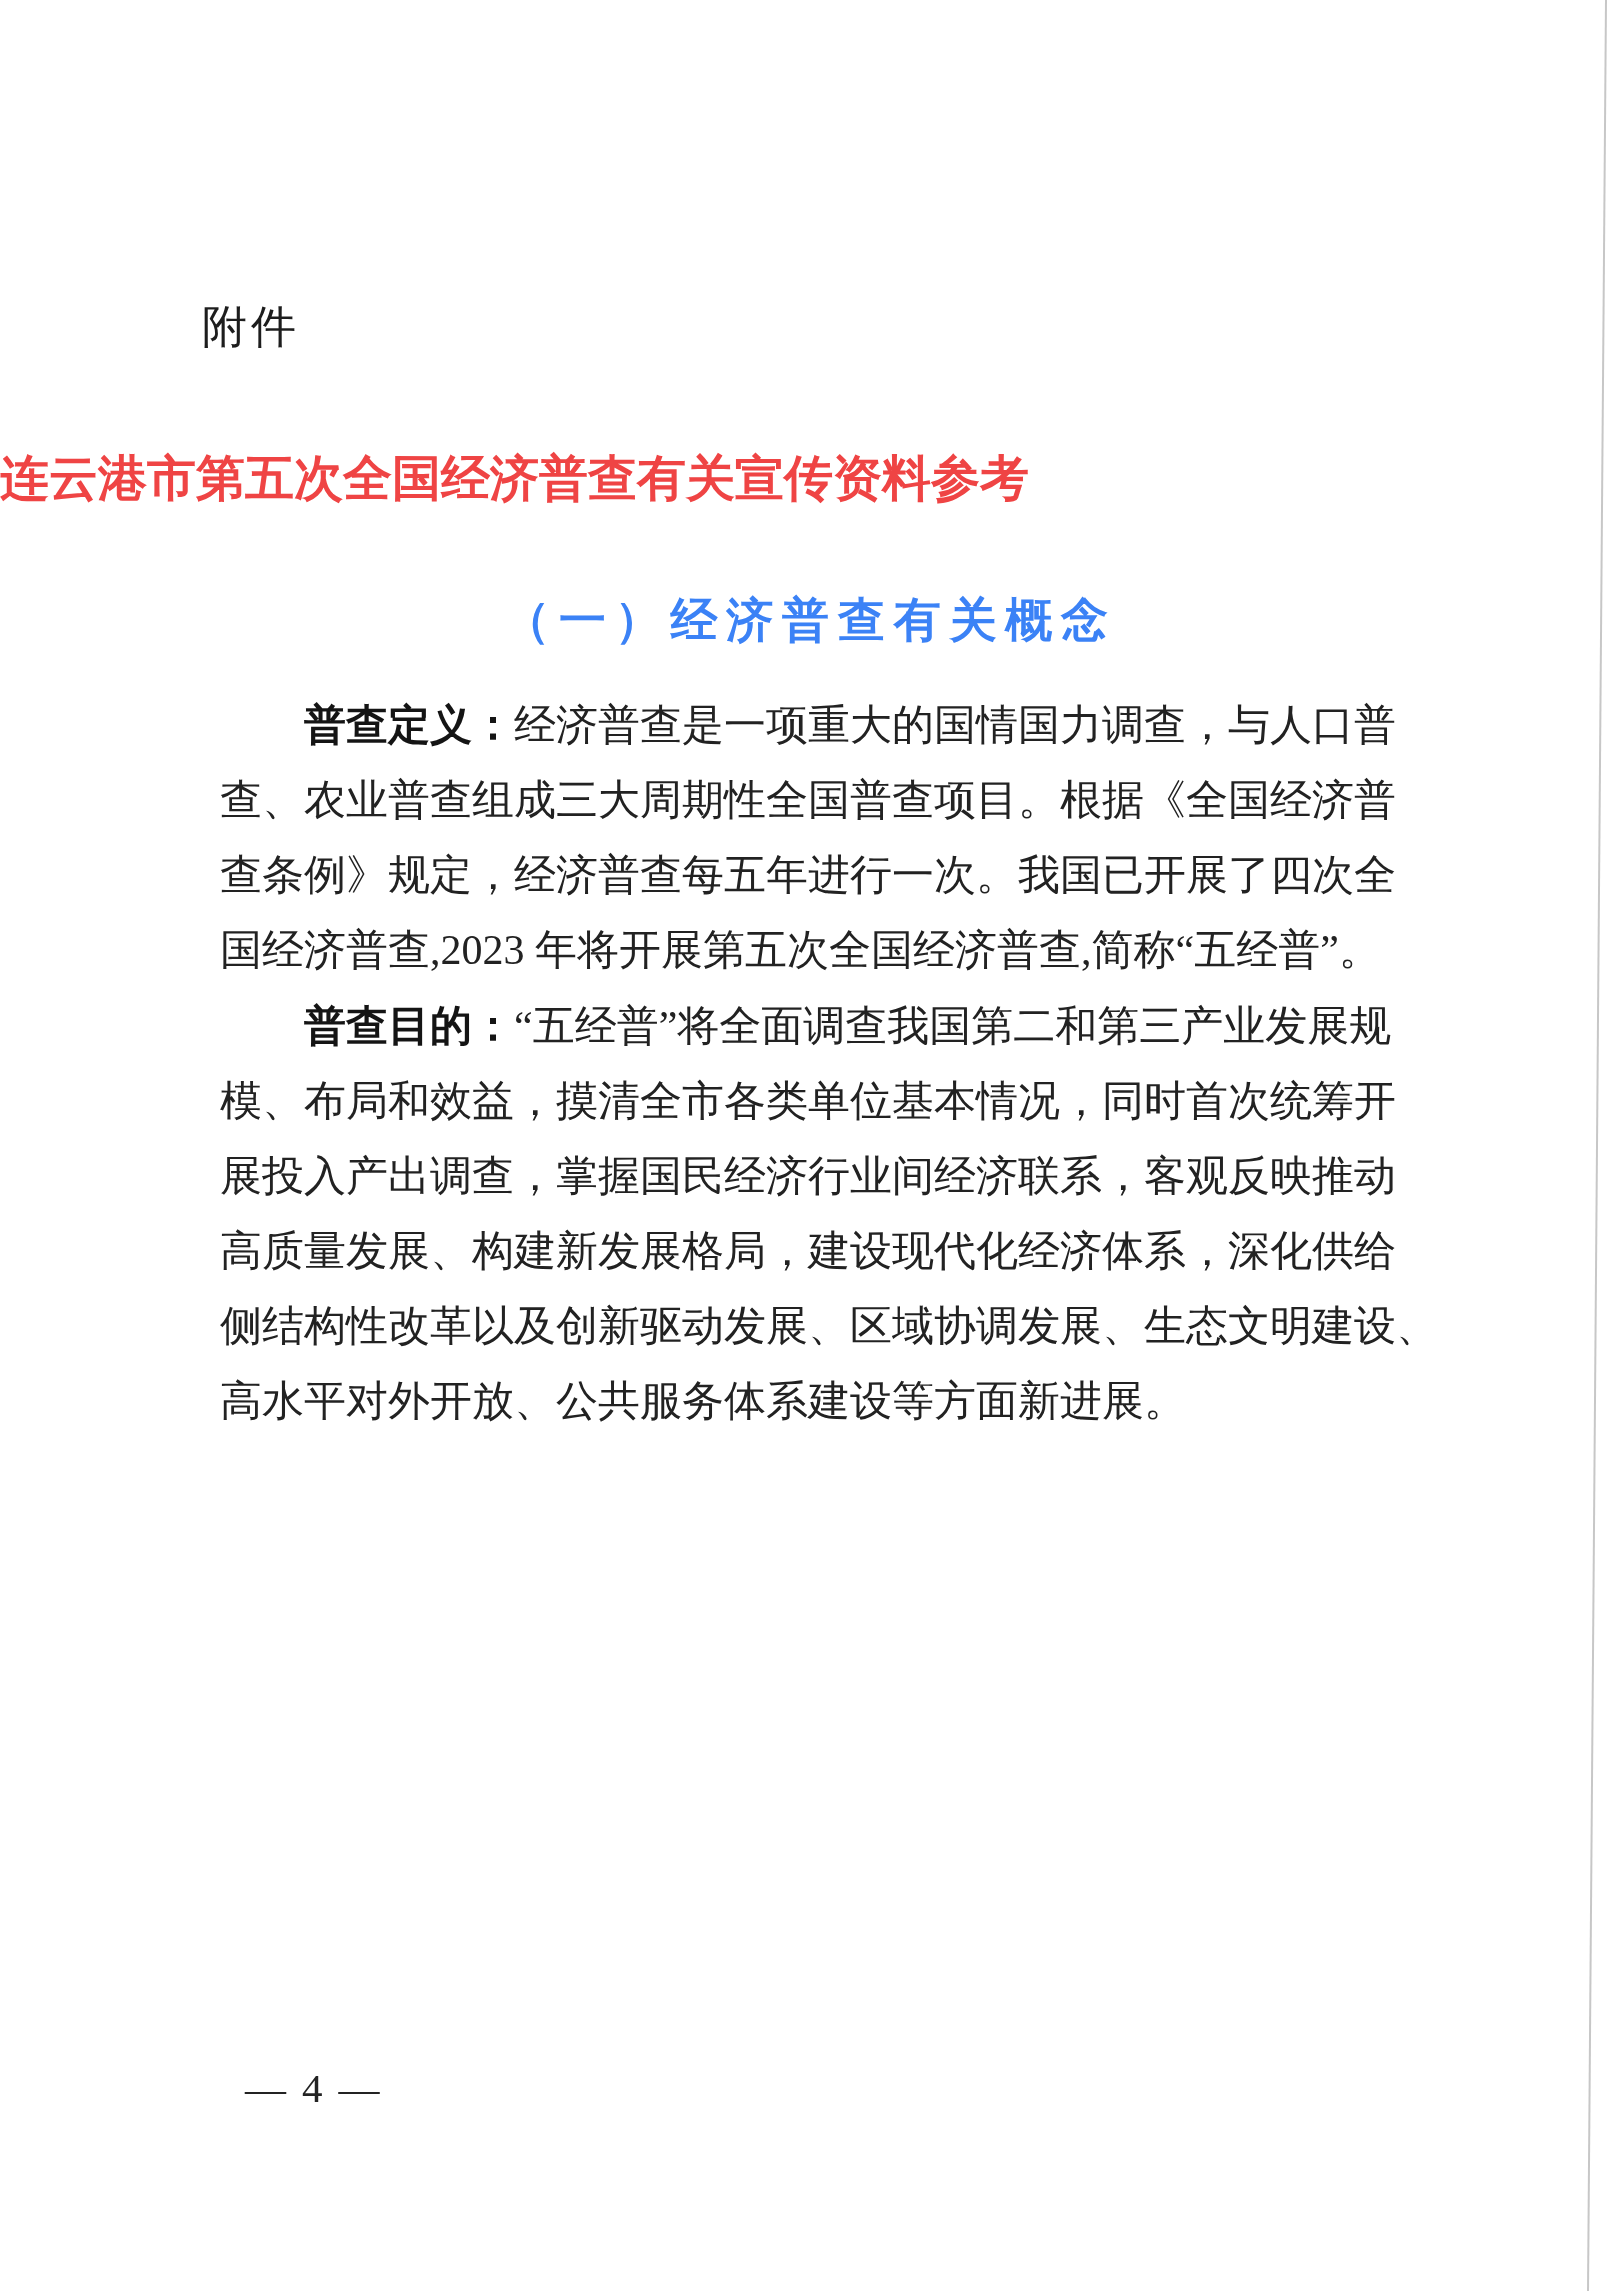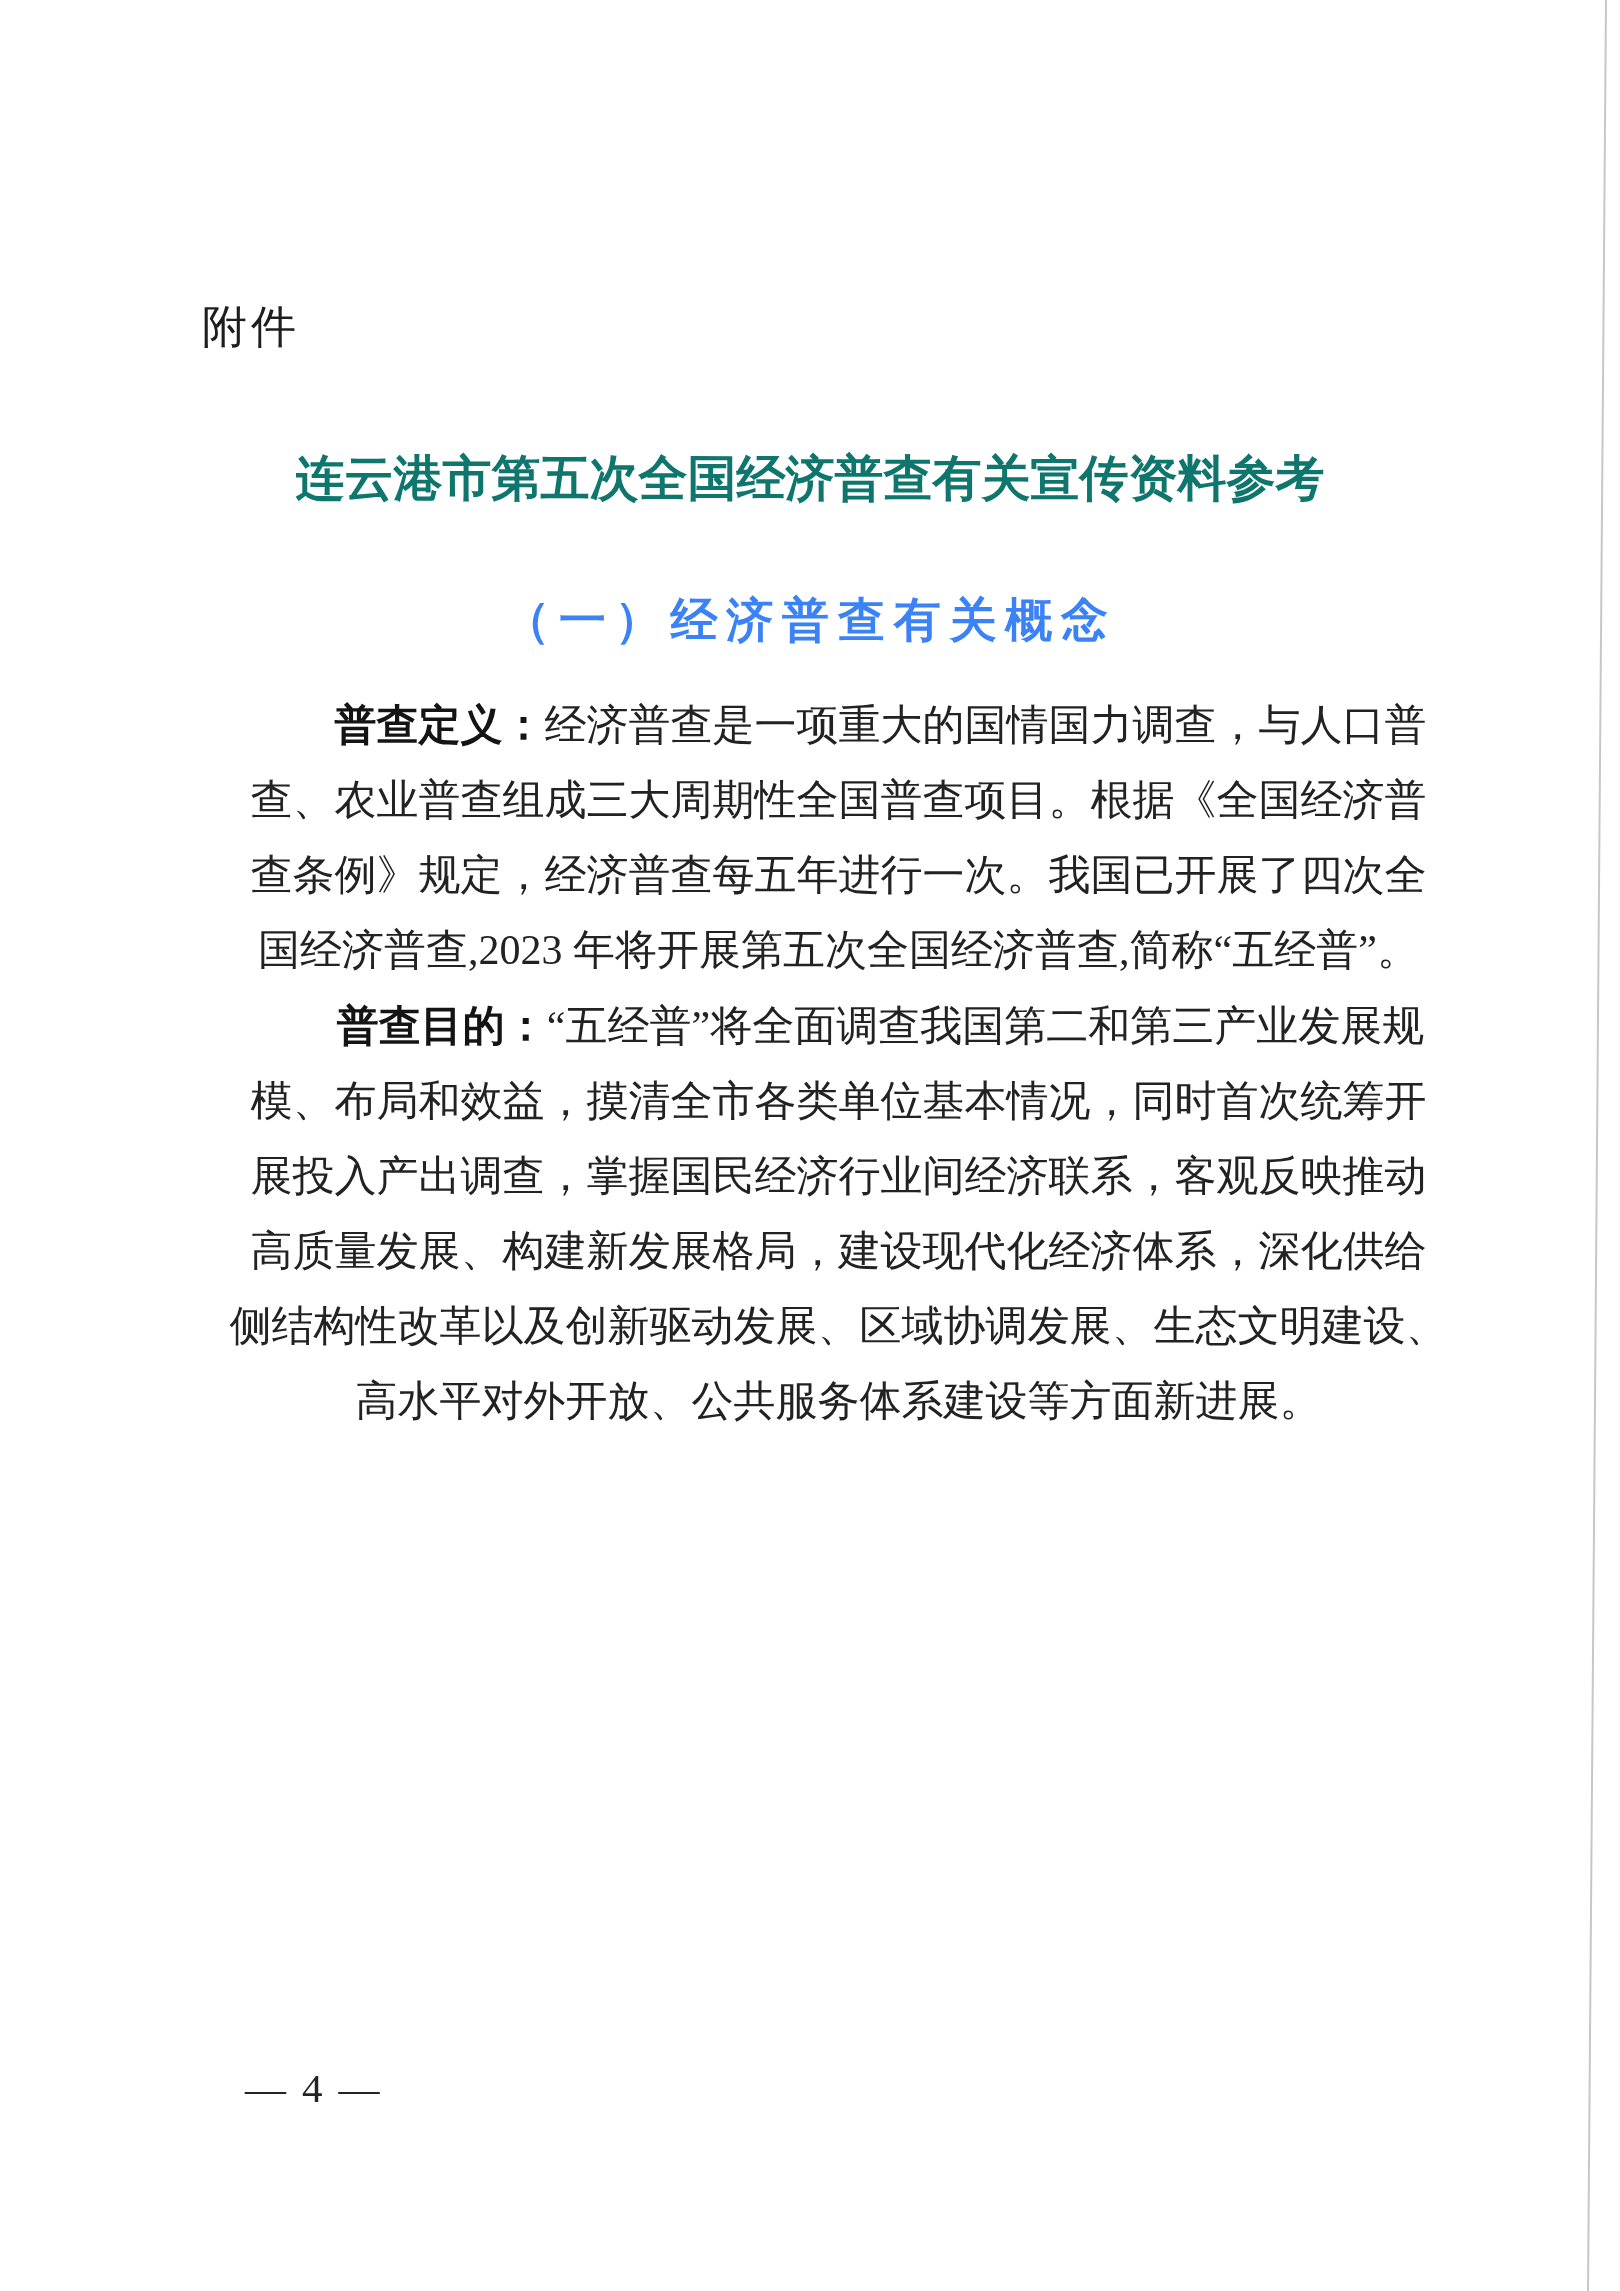--- a/index.html
+++ b/index.html
@@ -19,24 +19,24 @@
     font-size: 45px;
     line-height: 1.2;
     letter-spacing: 3.9px;
   }
   .doc-title {
     position: absolute;
     top: 446px;
     left: 0;
     width: 100%;
     margin: 0;
-    text-align: center;
+    text-align: left;
     font-size: 49px;
     font-weight: 700;
-    color: #0f766e;
+    color: #ef4444;
     white-space: nowrap;
     font-family: Liberation Sans, sans-serif;
   }
   .section-heading {
     position: absolute;
     top: 589px;
     left: 0;
     width: 100%;
     margin: 0;
     text-align: center;
@@ -46,21 +46,21 @@
     font-family: "Liberation Sans", sans-serif;
     color: #3b82f6;
   }
   .body-text {
     position: absolute;
     left: 220px;
     top: 687px;
     width: 1237px;
     font-size: 42px;
     line-height: 75px;
-    text-align: center;
+    text-align: left;
     color: #222222;
   }
   .para {
     margin: 0;
     padding: 0;
     text-indent: 84px;
     white-space: pre-line; 
   }
   .para-lead {
     font-family: "Liberation Sans", sans-serif;

